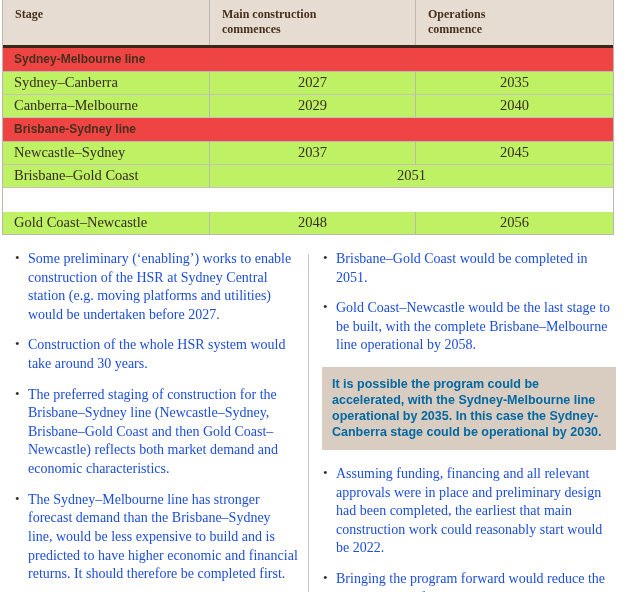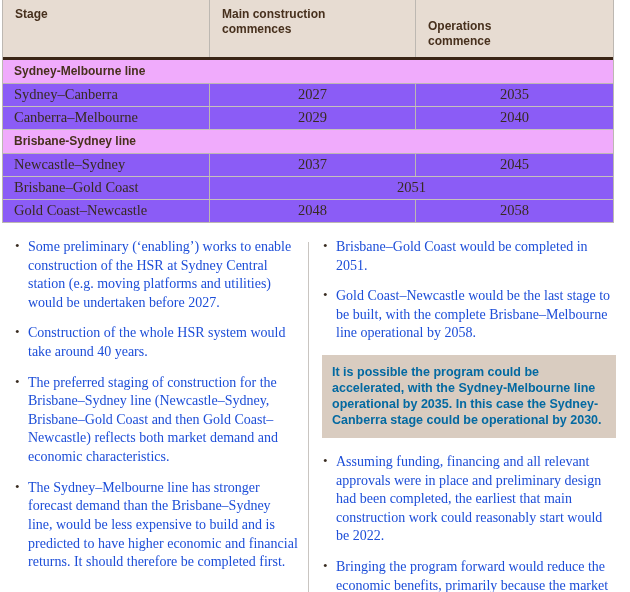--- a/index.html
+++ b/index.html
@@ -17,45 +17,45 @@
     width: 612px;
     margin-left: 2px;
     border: 1px solid #bdb8b2;
     border-top: none;
     font-size: 14.5px;
   }
   .trow { display: flex; align-items: stretch; }
   .thead {
     background: #e7dcd2;
     border-bottom: 3px solid #3a2516;
-    font-family: Liberation Sans, sans-serif;
+    font-family: Liberation Serif, serif;
     font-weight: 700;
     font-size: 12px;
     color: #47301d;
     line-height: 1.25;
     justify-content: space-between;
   }
   .thead .cell { padding: 7px 12px 8px 12px; }
   .thead .cell .wrap2 { display: block; }
   .thead .c2 .wrap2 { max-width: 122px; }
-  .thead .c3 .wrap2 { max-width: 84px; margin-top: 12px; }
+  .thead .c3 .wrap2 { max-width: 84px; }
   .c1 { width: 206px; }
   .c2 { width: 206px; border-left: 1px solid #bdb8b2; }
   .c3 { flex: 1; border-left: 1px solid #bdb8b2; }
   .section-row {
-    background: #f0abfc;
+    background: #ef4444;
     font-family: "Liberation Sans", sans-serif;
     font-weight: 700;
     font-size: 12px;
     color: #47301d;
     padding: 4px 11px 5px 11px;
     border-bottom: 1px solid #bdb8b2;
   }
-  .data-row { background: #8b5cf6; border-bottom: 1px solid #c6c1bb; }
-  .data-row:last-child { border-bottom: none; }
+  .data-row { background: #bef264; border-bottom: 1px solid #c6c1bb; }
+  .data-row:last-child { border-bottom: none; margin-top: 24px; }
   .data-row .cell { padding: 2px 11px 3px 11px; }
   .data-row .c2, .data-row .c3 { text-align: center; }
 
   
   .notes {
     display: flex;
     margin-top: 13px;
     align-items: stretch;
   }
   .col-left {
@@ -134,29 +134,29 @@
     <div class="cell c2">2037</div>
     <div class="cell c3">2045</div>
   </div>
   <div class="trow data-row">
     <div class="cell c1">Brisbane–Gold Coast</div>
     <div class="cell c3">2051</div>
   </div>
   <div class="trow data-row">
     <div class="cell c1">Gold Coast–Newcastle</div>
     <div class="cell c2">2048</div>
-    <div class="cell c3">2058</div>
+    <div class="cell c3">2056</div>
   </div>
 </div>
 
 <div class="notes">
   <div class="col-left">
     <ul class="bullets">
       <li>Some preliminary (‘enabling’) works to enable construction of the HSR at Sydney Central station (e.g. moving platforms and utilities) would be undertaken before 2027.</li>
-      <li>Construction of the whole HSR system would take around 40 years.</li>
+      <li>Construction of the whole HSR system would take around 30 years.</li>
       <li>The preferred staging of construction for the Brisbane–Sydney line (Newcastle–Sydney, Brisbane–Gold Coast and then Gold Coast–Newcastle) reflects both market demand and economic characteristics.</li>
       <li>The Sydney–Melbourne line has stronger forecast demand than the Brisbane–Sydney line, would be less expensive to build and is predicted to have higher economic and financial returns. It should therefore be completed first.</li>
 
     </ul>
   </div>
 
   <div class="v-divider"></div>
 
   <div class="col-right">
     <ul class="bullets">

